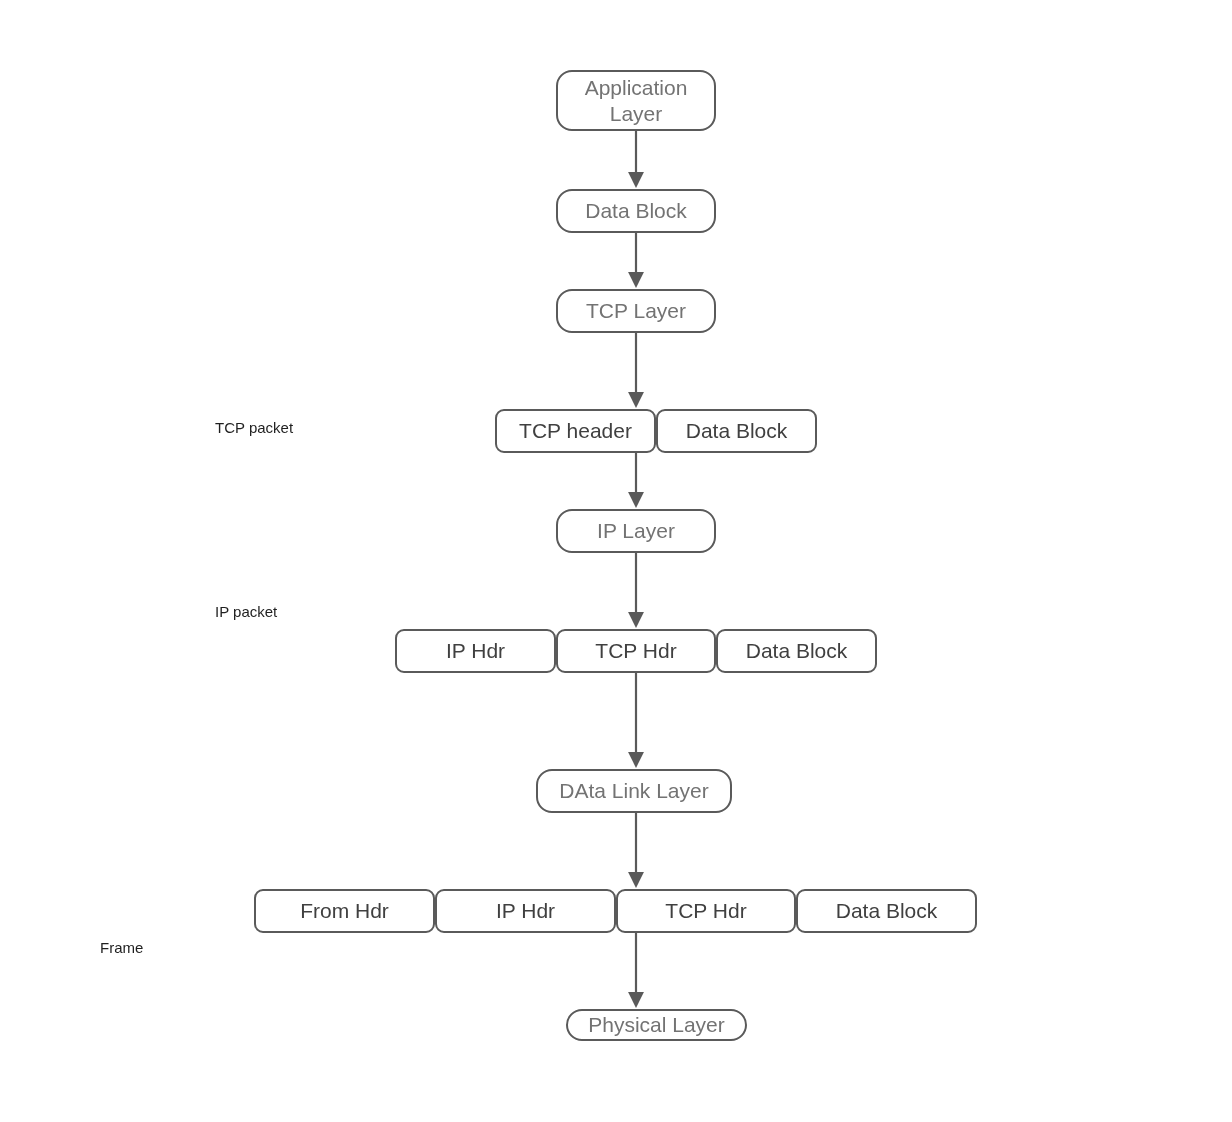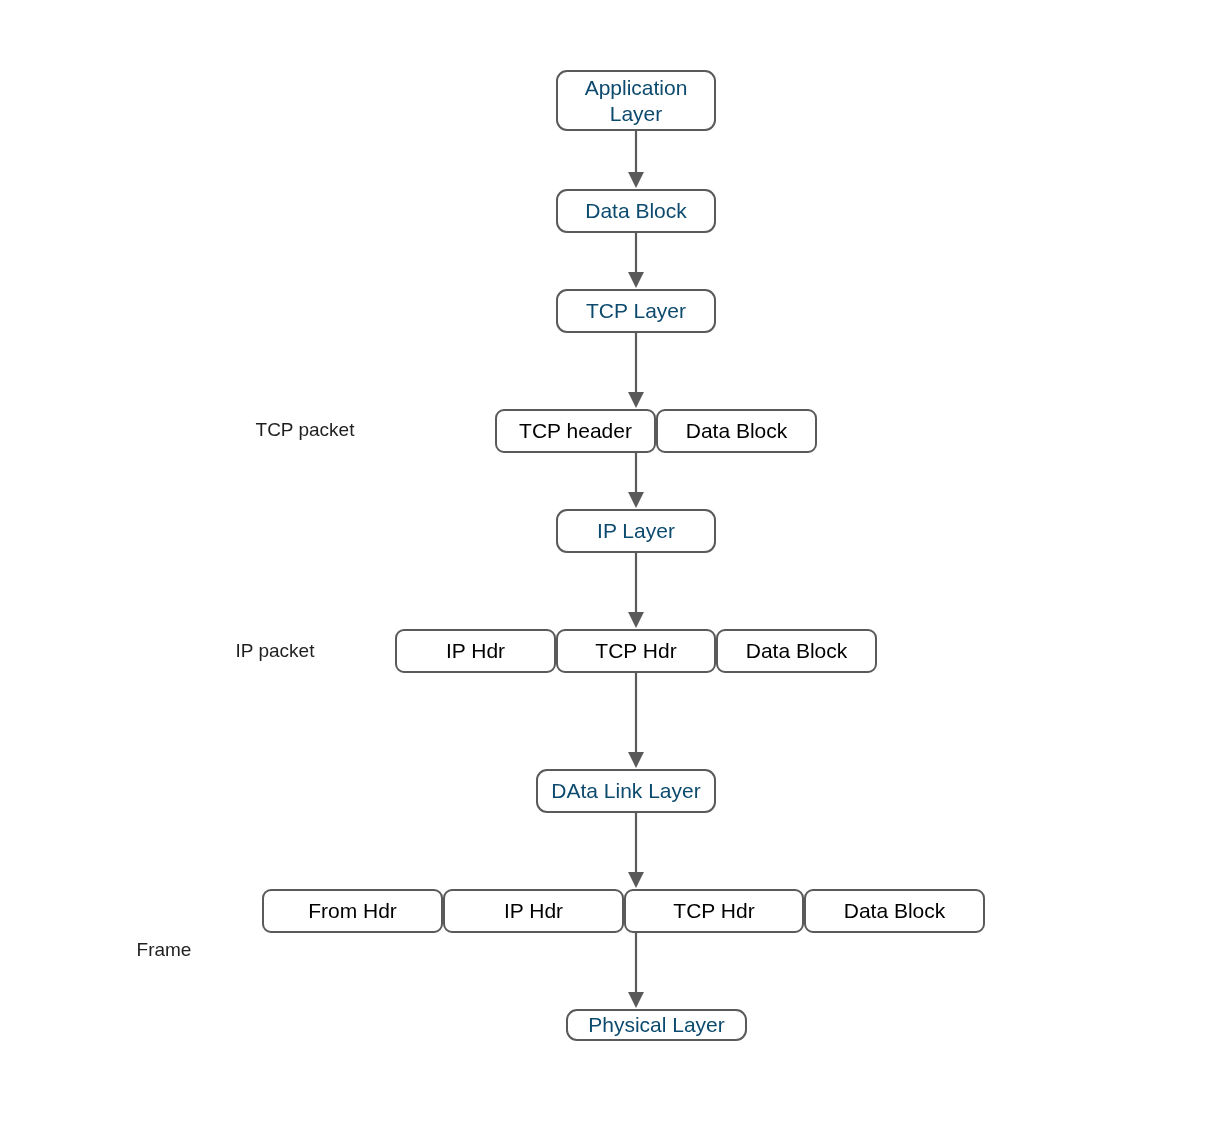--- a/index.html
+++ b/index.html
@@ -29,57 +29,57 @@
     width: 1232px;
     height: 1122px;
     pointer-events: none;
   }
 
   
   .node {
     position: absolute;
     box-sizing: border-box;
     border: 2px solid #5a5a5a;
-    border-radius: 11px;
+    border-radius: 16px;
     background: #ffffff;
     display: flex;
     align-items: center;
     justify-content: center;
     text-align: center;
     font-size: 21px;
     line-height: 1.22;
-    color: #0c4a6e;
+    color: #737373;
     white-space: pre-line;
   }
 
   
   .row-label {
     position: absolute;
-    font-size: 19px;
+    font-size: 15px;
     color: #1f1f1f;
     white-space: nowrap;
-    text-align: center;
+    text-align: left;
   }
 
   
   .strip {
     position: absolute;
     display: flex;
     align-items: stretch;
   }
   .strip .seg {
     box-sizing: border-box;
     border: 2px solid #5a5a5a;
     border-radius: 9px;
     background: #ffffff;
     display: flex;
     align-items: center;
     justify-content: center;
     font-size: 21px;
-    color: #000000;
+    color: #404040;
     white-space: nowrap;
     height: 100%;
   }
 </style>
 </head>
 <body>
 
 <div id="diagram">
 
   <svg id="connectors" viewBox="0 0 1232 1122" width="1232" height="1122">
@@ -108,41 +108,41 @@
 
   <div class="node" style="left:556px; top:70px; width:160px; height:61px;">Application
 Layer</div>
 
   <div class="node" style="left:556px; top:189px; width:160px; height:44px;">Data Block</div>
 
   <div class="node" style="left:556px; top:509px; width:160px; height:44px;">IP Layer</div>
 
   <div class="node" style="left:556px; top:289px; width:160px; height:44px;">TCP Layer</div>
 
-  <div class="node" style="left:536px; top:769px; width:180px; height:44px;">DAta Link Layer</div>
+  <div class="node" style="left:536px; top:769px; width:196px; height:44px;">DAta Link Layer</div>
 
   <div class="node" style="left:566px; top:1009px; width:181px; height:32px;">Physical Layer</div>
 
   <div class="row-label" style="left:215px; top:419px; width:180px;">TCP packet</div>
 
   <div class="strip" style="left:495px; top:409px; width:322px; height:44px;">
     <div class="seg" style="width:161px;">TCP header</div>
     <div class="seg" style="width:161px;">Data Block</div>
   </div>
 
-  <div class="row-label" style="left:215px; top:640px; width:120px;">IP packet</div>
+  <div class="row-label" style="left:215px; top:603px; width:120px;">IP packet</div>
 
   <div class="strip" style="left:395px; top:629px; width:482px; height:44px;">
     <div class="seg" style="width:161px;">IP Hdr</div>
     <div class="seg" style="width:160px;">TCP Hdr</div>
     <div class="seg" style="width:161px;">Data Block</div>
   </div>
 
   <div class="row-label" style="left:100px; top:939px; width:128px;">Frame</div>
 
   <div class="strip" style="left:254px; top:889px; width:903px; height:44px;">
-    <div class="seg" style="width:181px;margin-left:8px;">From Hdr</div>
+    <div class="seg" style="width:181px;">From Hdr</div>
     <div class="seg" style="width:181px;">IP Hdr</div>
     <div class="seg" style="width:180px;">TCP Hdr</div>
     <div class="seg" style="width:181px;">Data Block</div>
   </div>
 
 </div>
 
 </body></html>

